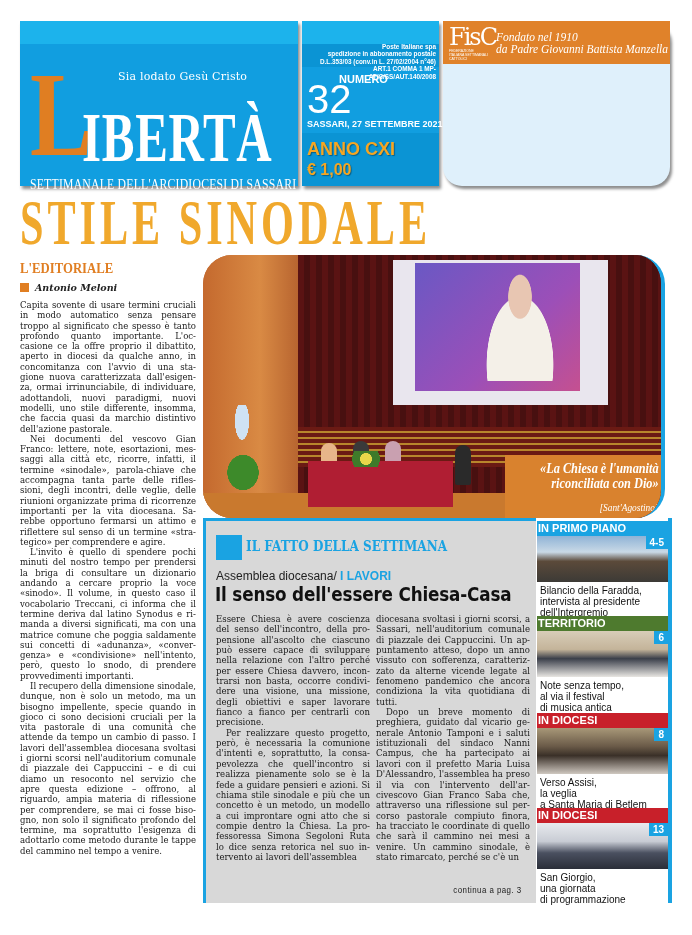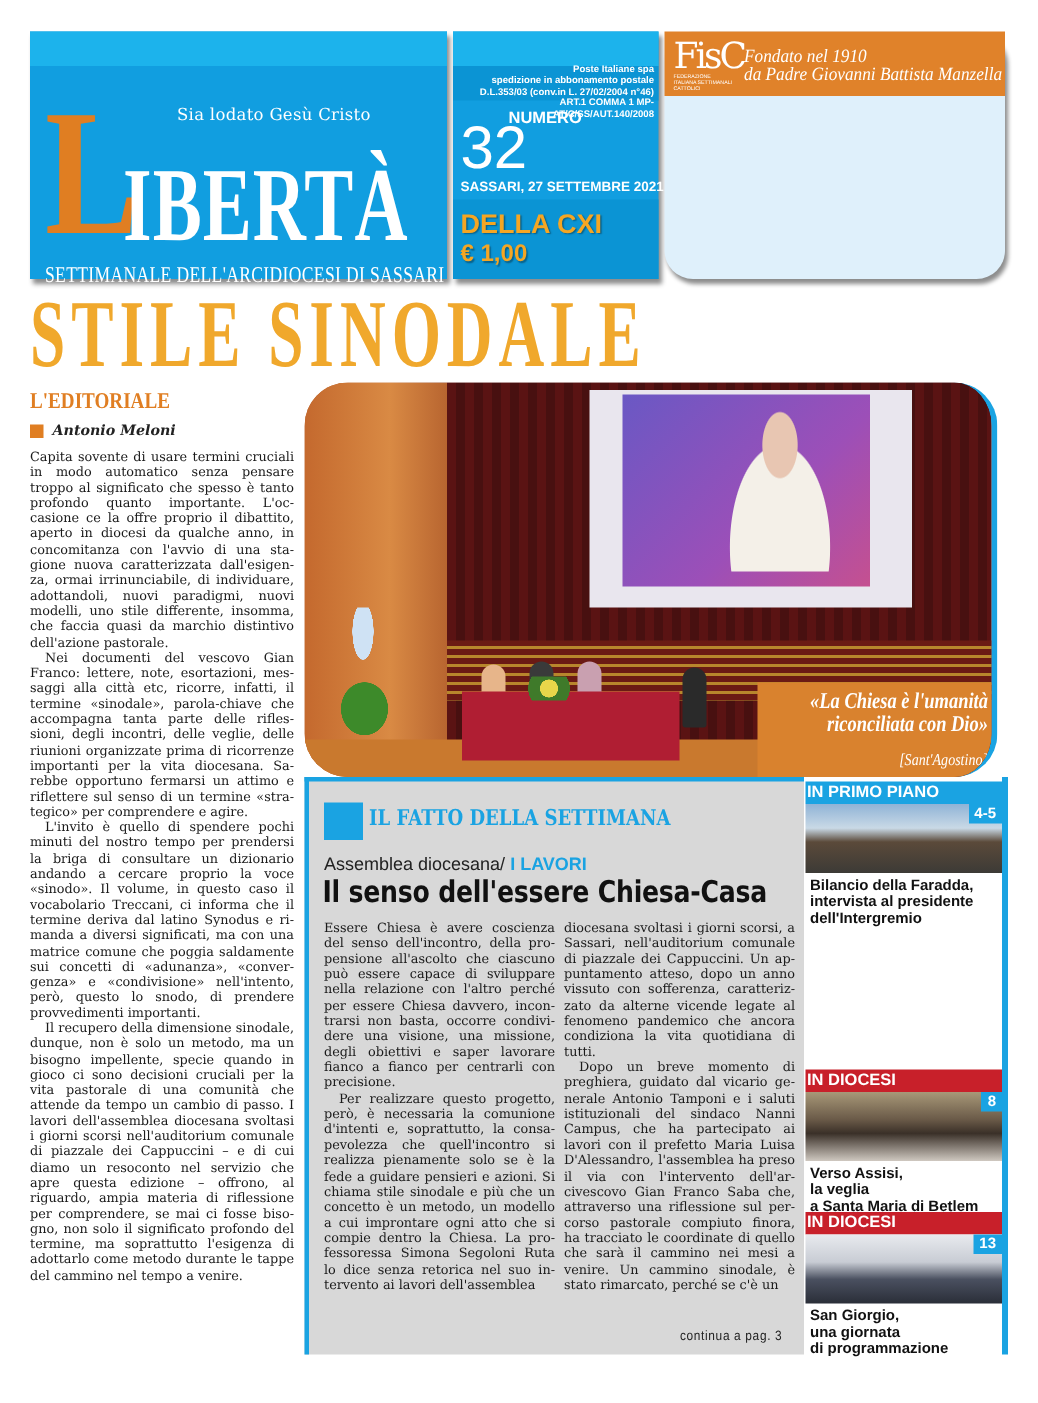--- a/index.html
+++ b/index.html
@@ -166,21 +166,21 @@
   .side-head {
     height: 15px; color: #fff; font-family: "Liberation Sans", sans-serif; font-weight: bold; font-size: 11px;
     padding-left: 1px; line-height: 15px; white-space: nowrap;
   }
   .side-img { position: relative; height: 48px; }
   .page-num {
     position: absolute; right: 0; top: 0; background: #1aa3e2; color: #fff; font-family: "Liberation Sans", sans-serif;
     font-weight: bold; font-size: 10px; padding: 0 4px; line-height: 13px; text-align: center;
   }
   .side-caption {
-    padding: 3px 2px 0 3px; font-family: "Liberation Sans", sans-serif; font-weight: bold; font-size: 10px; line-height: 11px; color: #111;
+    padding: 3px 2px 0 3px; font-family: "Liberation Sans", sans-serif; font-weight: normal; font-size: 10px; line-height: 11px; color: #111;
   }
 </style>
 </head>
 <body>
 
 <div class="mast-left">
   <div class="topband"></div>
   <div class="tagline">Sia lodato Gesù Cristo</div>
   <div class="logo-L">L</div>
   <div class="logo-rest">IBERTÀ</div>
@@ -193,21 +193,21 @@
   <div class="band3"></div>
   <div class="postal">
     <div>Poste Italiane spa</div>
     <div>spedizione in abbonamento postale</div>
     <div>D.L.353/03 (conv.in L. 27/02/2004 n°46)</div>
     <div>ART.1 COMMA 1 MP-AT/C/SS/AUT.140/2008</div>
   </div>
   <div class="numero-label">NUMERO</div>
   <div class="numero-value">32</div>
   <div class="issue-date">SASSARI, 27 SETTEMBRE 2021</div>
-  <div class="anno">DELLA CXI</div>
+  <div class="anno">ANNO CXI</div>
   <div class="price">€ 1,00</div>
 </div>
 
 <div class="mast-right">
   <div class="orange">
     <div class="fisc-logo">
       <div class="fisc-letters">FisC</div>
       <div class="fisc-small">FEDERAZIONE ITALIANA SETTIMANALI CATTOLICI</div>
     </div>
     <div class="founded">
@@ -283,20 +283,31 @@
     <div class="side-img" style="height:46px;background:linear-gradient(180deg,#8fb3d6 0%,#c9d9e6 35%,#5b4a3a 55%,#3c3a36 100%);">
       <span class="page-num">4-5</span>
     </div>
     <div class="side-caption">
       <div>Bilancio della Faradda,</div>
       <div>intervista al presidente</div>
       <div>dell'Intergremio</div>
     </div>
   </div>
 
+  <div class="side-sec" style="top:98px;">
+    <div class="side-head" style="background: rgb(78, 122, 46);">TERRITORIO</div>
+    <div class="side-img" style="height:46px;background:linear-gradient(180deg,#d8cdb8 0%,#c4b49a 40%,#3b3f4a 60%,#e8e6e2 100%);">
+      <span class="page-num">6</span>
+    </div>
+    <div class="side-caption">
+      <div>Note senza tempo,</div>
+      <div>al via il festival</div>
+      <div>di musica antica</div>
+    </div>
+  </div>
 
   <div class="side-sec" style="top:195px;">
     <div class="side-head" style="background: rgb(200, 32, 42);">IN DIOCESI</div>
     <div class="side-img" style="height:46px;background:linear-gradient(180deg,#a89878 0%,#6a5a48 40%,#3a3028 60%,#cfc8c0 100%);">
       <span class="page-num">8</span>
     </div>
     <div class="side-caption">
       <div>Verso Assisi,</div>
       <div>la veglia</div>
       <div>a Santa Maria di Betlem</div>

